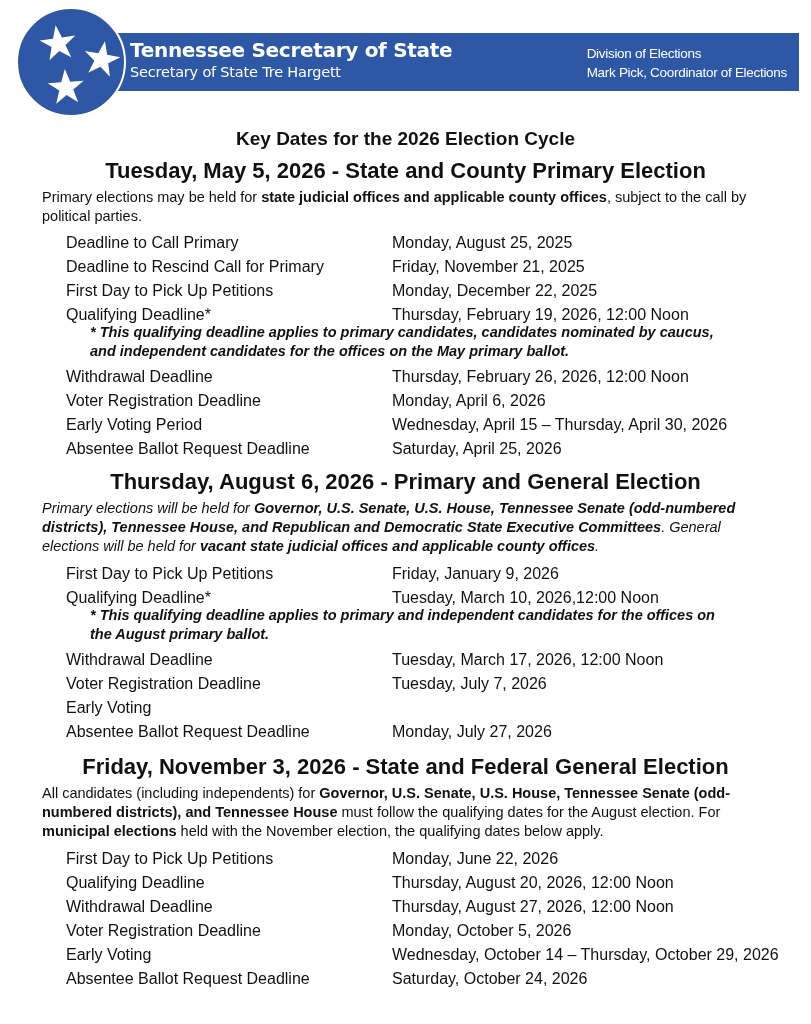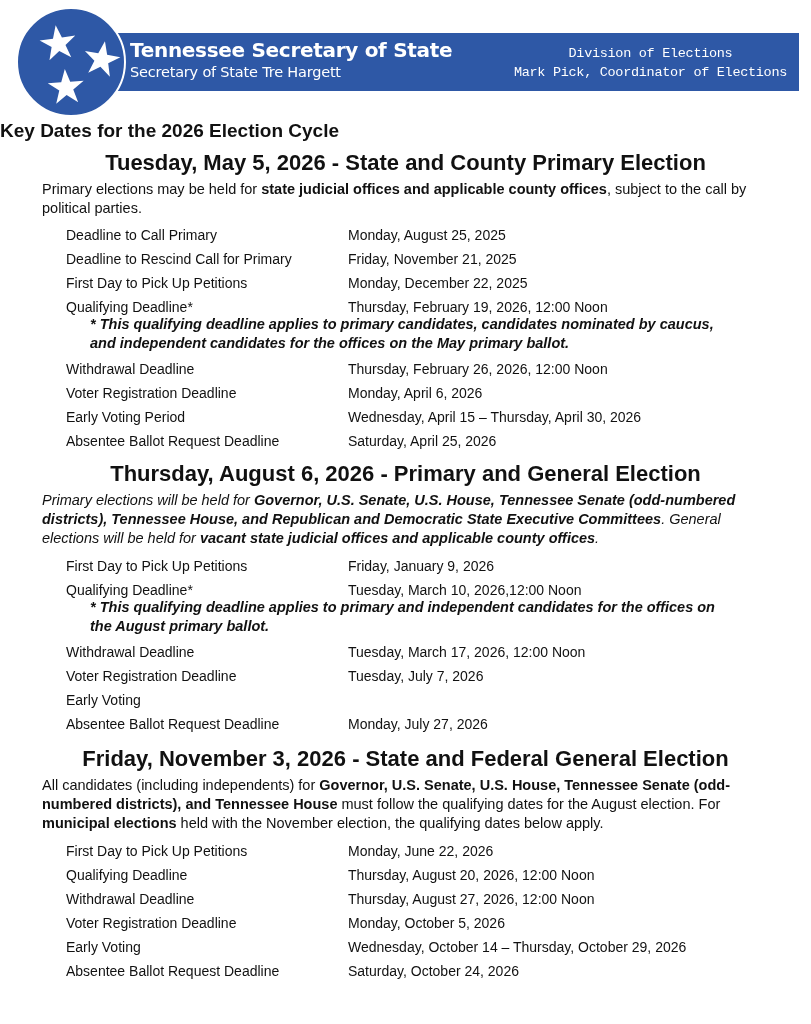--- a/index.html
+++ b/index.html
@@ -6,29 +6,29 @@
   body { width: 811px; height: 1024px; position: relative; overflow: hidden;
          font-family: "Liberation Sans", sans-serif; color: #111; }
   .header { position: absolute; left: 2px; top: 0; width: 811px; height: 118px; }
   .banner { position: absolute; left: 80px; top: 33px; width: 717px; height: 58px; background: #2e58a6; }
   .seal { position: absolute; left: 14px; top: 7px; width: 110px; height: 110px; border-radius: 50%;
           background: #2e58a6; border: 2px solid #fff; box-sizing: border-box; }
   .seal svg { position: absolute; left: 0; top: 0; }
   .brand { position: absolute; left: 128px; top: 38px; color: #fff; }
   .brand .t1 { font-family: "DejaVu Sans", sans-serif; font-weight: bold; font-size: 20px; letter-spacing: -0.3px; line-height: 24px; }
   .brand .t2 { font-family: "DejaVu Sans", sans-serif; font-size: 14.5px; line-height: 20px; letter-spacing: -0.2px; }
-  .division { position: absolute; right: 26px; top: 44px; color: #fff; text-align: center;
-              font-family: Liberation Mono, monospace; font-size: 13.5px; line-height: 19px; letter-spacing: -0.3px; }
+  .division { position: absolute; right: 26px; top: 44px; color: #fff; text-align: left;
+              font-family: Liberation Sans, sans-serif; font-size: 13.5px; line-height: 19px; letter-spacing: -0.3px; }
   .content { position: absolute; left: 0; top: 118px; width: 811px; }
-  h1 { margin: 0; font-size: 19px; font-weight: bold; line-height: 26px; padding-top: 0; }
+  h1 { margin: 8px; text-align: center; font-size: 19px; font-weight: bold; line-height: 26px; padding-top: 0; }
   h2 { margin: 0; text-align: center; font-size: 22px; font-weight: bold; line-height: 22px; }
   .intro { margin: 0 0 0 42px; width: 730px; font-size: 14.5px; line-height: 19px; }
   .intro b { font-weight: bold; }
   .rows { margin-left: 66px; }
-  .row { display: flex; font-size: 14px; line-height: 24px; height: 24px; }
+  .row { display: flex; font-size: 16px; line-height: 24px; height: 24px; gap: 44px; }
   .row .lbl { width: 282px; }
   .row .val { flex: 1; }
   .note { margin-left: 24px; font-size: 14.5px; font-weight: bold; font-style: italic; line-height: 19px; width: 640px; margin-top: -4px; margin-bottom: 4px; }
 </style>
 </head>
 <body>
 
 <div class="header">
   <div class="banner"></div>
   <div class="seal">

